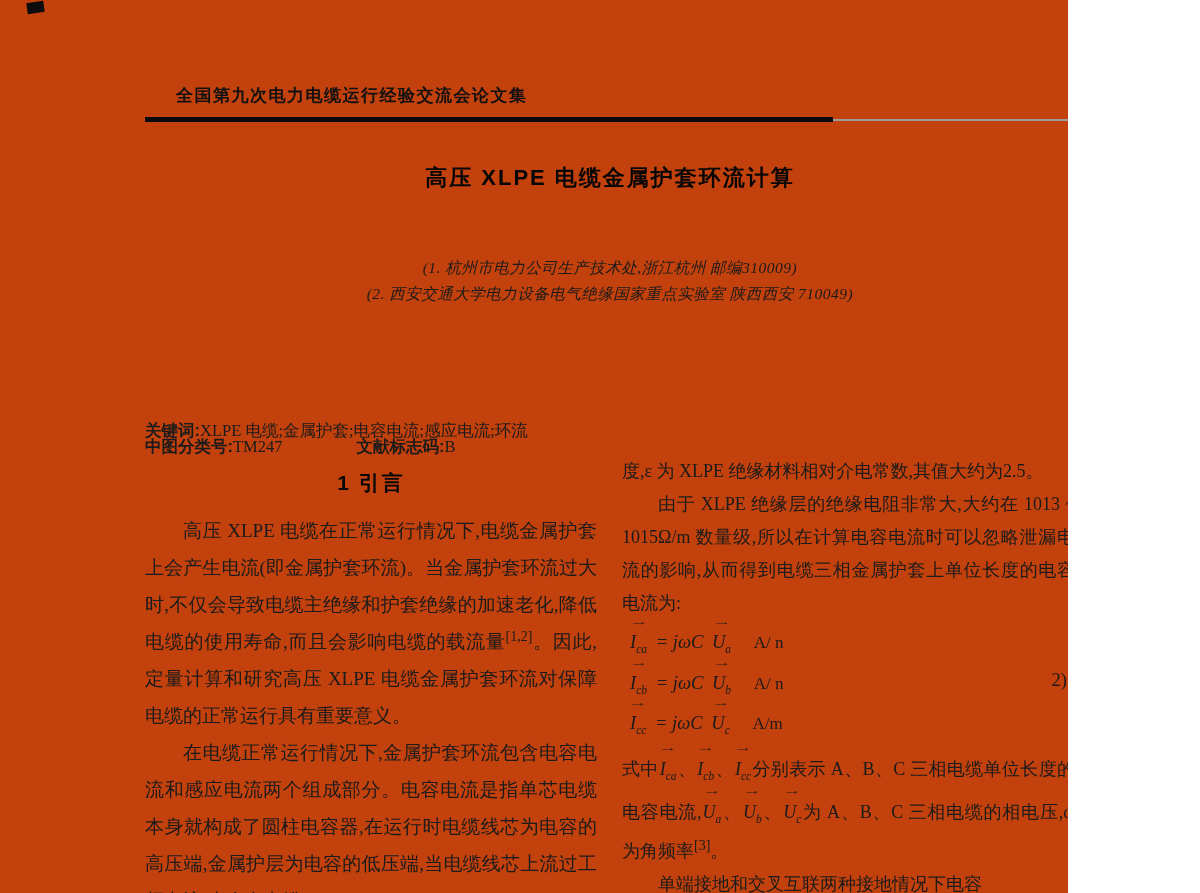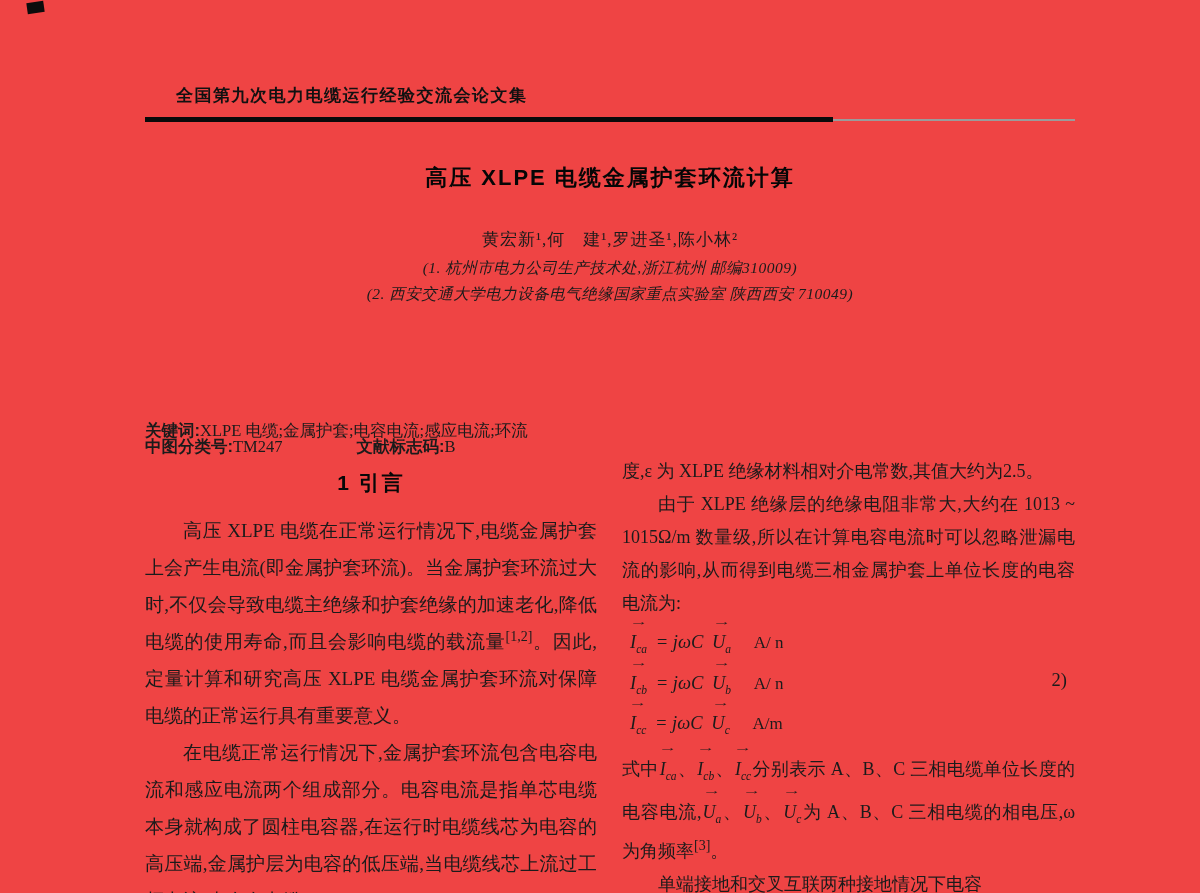--- a/index.html
+++ b/index.html
@@ -1,21 +1,21 @@
 <!DOCTYPE html>
 <html><head>
 <meta charset="utf-8">
 <style>
   * { box-sizing: border-box; }
   html, body { margin: 0; padding: 0; background: #ffffff; }
   .page {
     position: relative;
-    width: 1200px;
+    width: 1068px;
     height: 893px;
-    background: #ef4444;
+    background: #c2410c;
     overflow: hidden;
     color: #1b1b1b;
     font-family: "Liberation Serif", "DejaVu Serif", serif;
   }
   .scan-mark {
     position: absolute;
     left: 27px; top: 2px;
     width: 17px; height: 11px;
     background: #0c0c0c;
     transform: rotate(-8deg);
@@ -135,21 +135,20 @@
     <span>全国第九次电力电缆运行经验交流会论文集</span>
   </div>
 
   <div class="header-rule">
     <div class="thick"></div>
     <div class="thin"></div>
   </div>
 
   <h1 class="paper-title">高压 XLPE 电缆金属护套环流计算</h1>
 
-  <div class="authors-line">黄宏新¹,何　建¹,罗进圣¹,陈小林²</div>
 
   <div class="affil affil-1">(1. 杭州市电力公司生产技术处,浙江杭州 邮编310009)</div>
   <div class="affil affil-2">(2. 西安交通大学电力设备电气绝缘国家重点实验室 陕西西安 710049)</div>
 
 
   <div class="keywords-line">
     <span class="bold-label">关键词:</span><span>XLPE 电缆;金属护套;电容电流;感应电流;环流</span>
   </div>
 
   <div class="clc-line">

